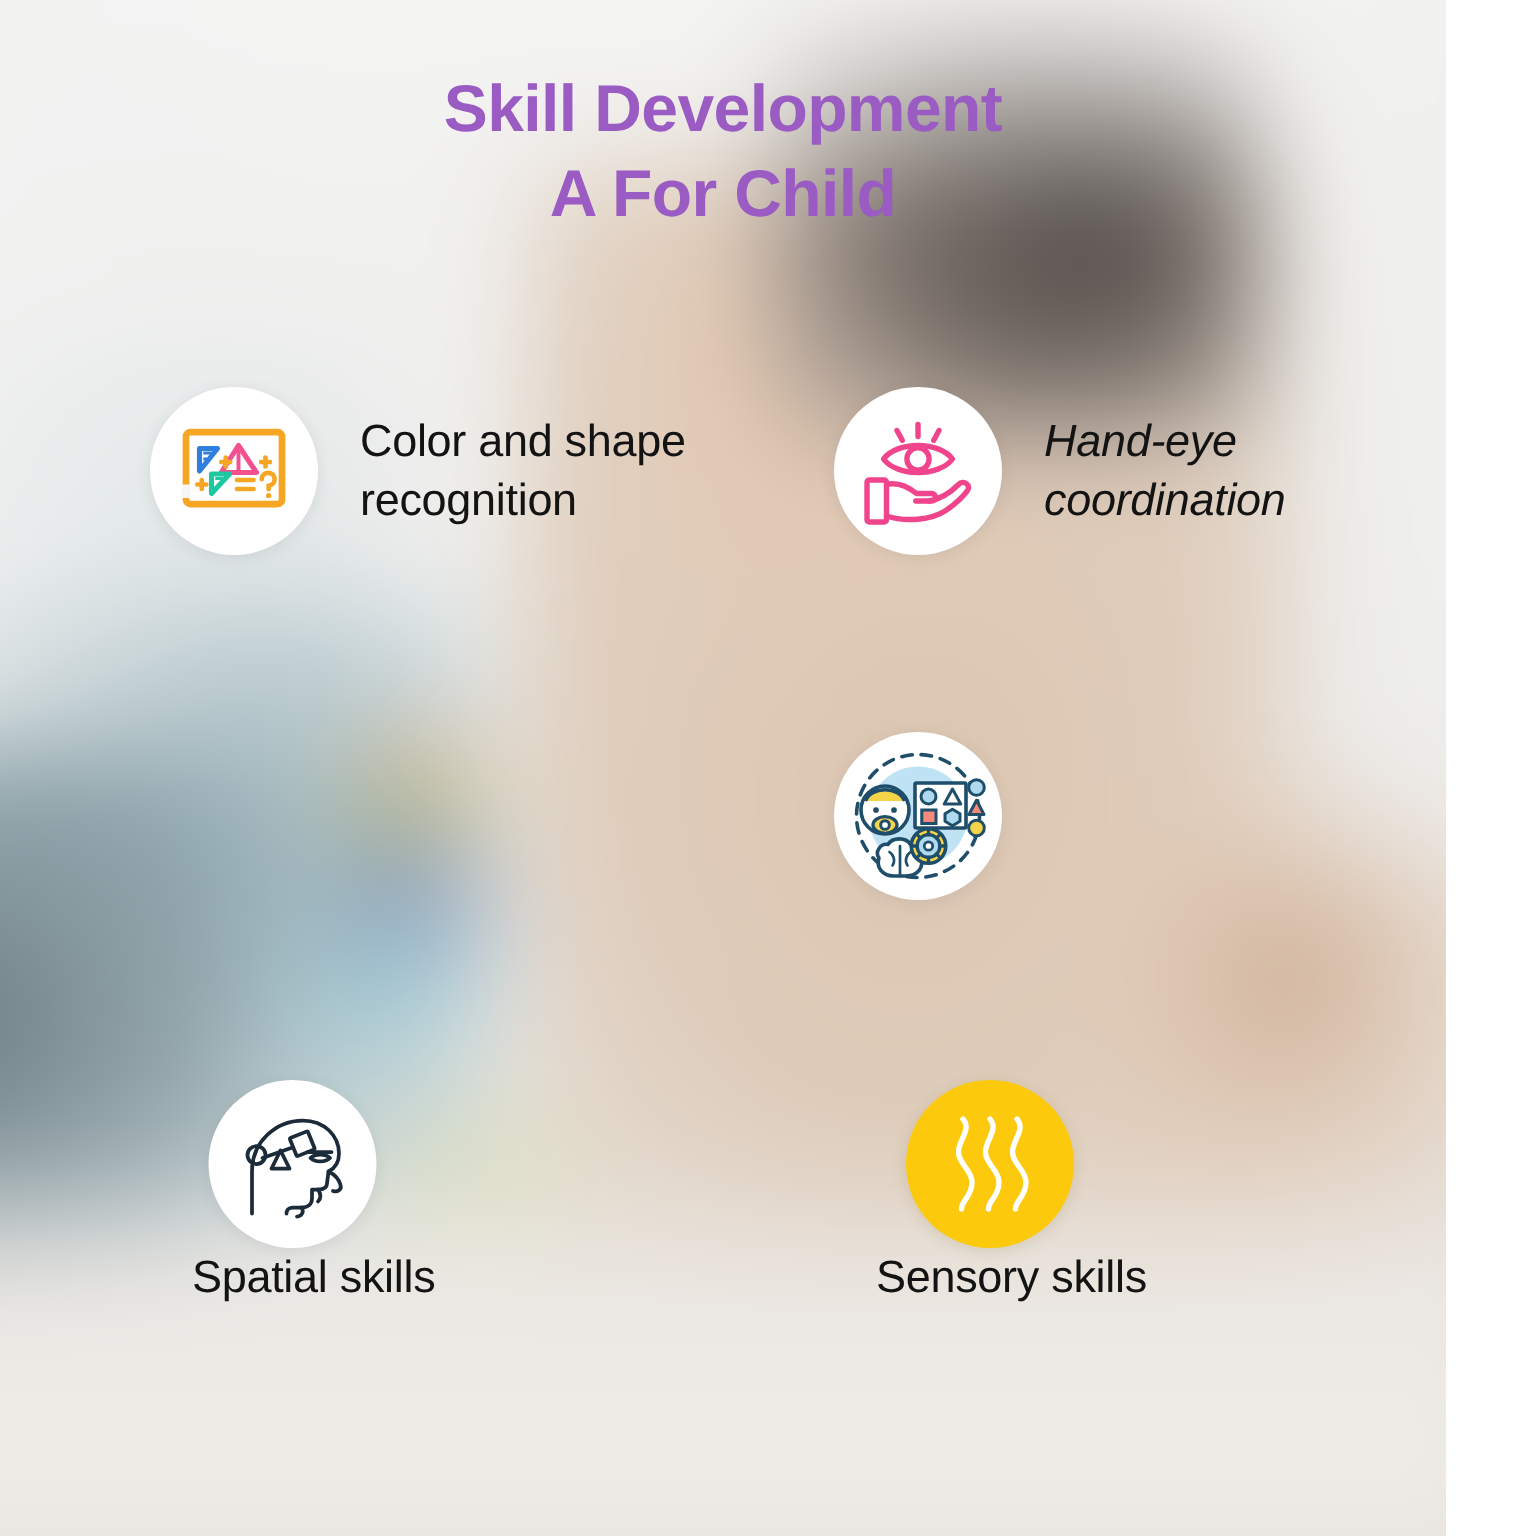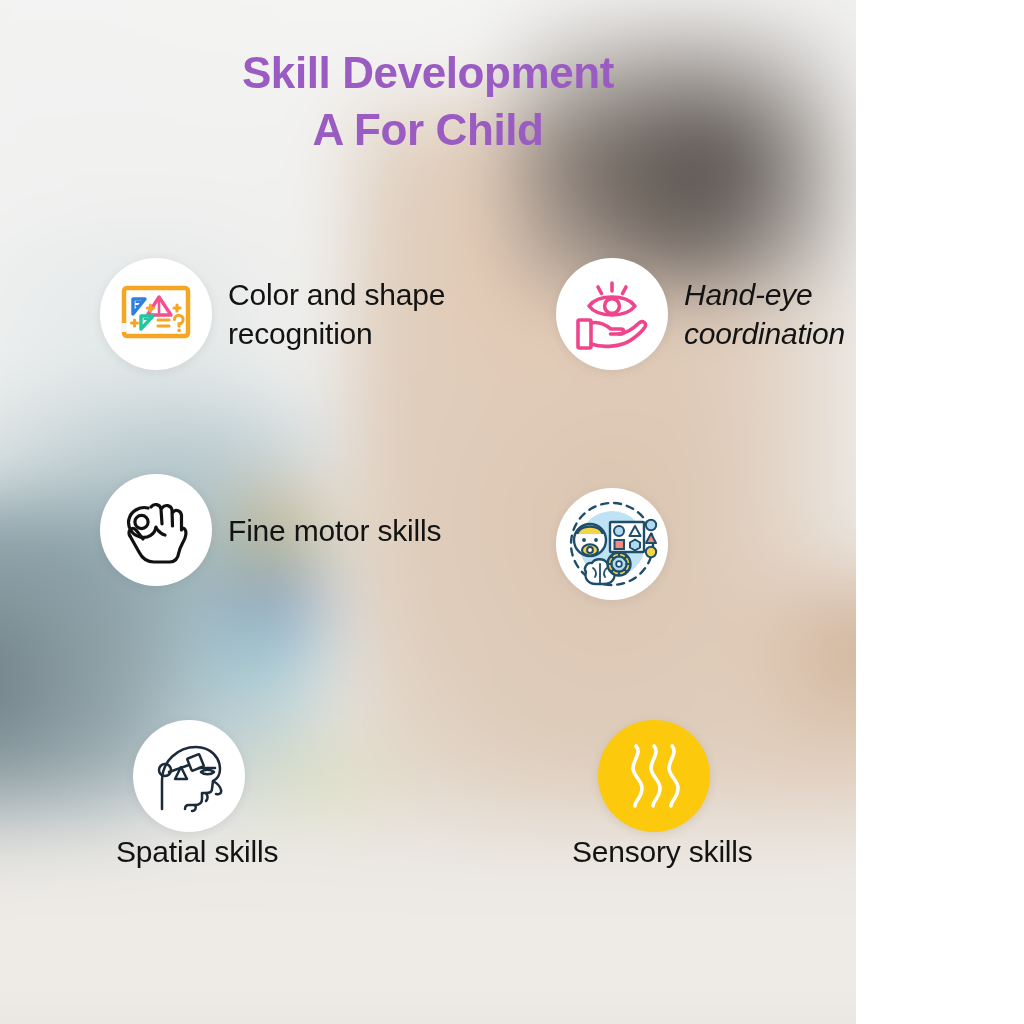--- a/index.html
+++ b/index.html
@@ -6,21 +6,21 @@
   * { margin:0; padding:0; box-sizing:border-box; }
 
   html, body {
     width:1024px; height:1024px;
     font-family:"Liberation Sans", sans-serif;
     overflow:hidden;
   }
 
   #poster {
     position:relative;
-    width:856px; height:1024px;
+    width:964px; height:1024px;
     background:#f2f2f0;
     overflow:hidden;
   }
 
   
   .bg-photo {
     position:absolute; inset:-80px;
     filter:blur(34px) saturate(1.02);
     background-color:#eceae8;
   }
@@ -141,21 +141,21 @@
     width:112px; height:112px; border-radius:50%;
     background:#ffffff;
     flex:0 0 112px;
     display:flex; align-items:center; justify-content:center;
     box-shadow:0 2px 10px rgba(70,70,70,.10);
     position:relative;
   }
   .badge.solid-yellow { background:#fcc90d; box-shadow:0 2px 10px rgba(120,100,20,.16); }
 
   .label {
-    margin-left:16px;
+    margin-left:28px;
     font-size:30px;
     line-height:1.30;
     color:#131313;
     font-weight:normal;
     letter-spacing:-0.2px;
     white-space:pre-line;
     max-width:320px;
   }
 
   
@@ -259,43 +259,20 @@
               <path d="M18 45 C26 43 33 47 38 51 L48 51 C51.5 51 51.5 56 48 56 L37.5 56"></path>
               <path d="M18 66 C30 70 48 69 58 62 C64 58 70 52 72 49 C74.5 45.5 69.5 41.5 66 45 C61 50 54 55 46 56"></path>
             </g>
           </svg>
         </span>
       </div>
       <div class="label">Hand-eye
 coordination</div>
     </div>
 
-    <div class="item pos-r2c1">
-      <div class="badge">
-        <span>
-          <svg width="76" height="76" viewBox="0 0 76 76">
-            <g stroke="#111111" stroke-width="3.2" fill="none" stroke-linecap="round" stroke-linejoin="round">
-
-              <path d="M30 16 C22 14 13 19 11 27 C9 35 14 43 22 45 C30 47 37 42 38 35"></path>
-              <circle cx="23.5" cy="30" r="6.6"></circle>
-
-              <path d="M33 15 C36 11 42 12 43 17 L44 32"></path>
-              <path d="M44 16 C47 12 53 13 54 18 L54.5 34"></path>
-              <path d="M55 20 C58 17 63 18.5 63.5 23.5 L63.5 38"></path>
-
-              <path d="M64 36 C68 36 69 41 67 46 C65 51 62 55 61 60 C60 66 57 70 52 70 L36 70 C29 70 24 66 21 60 L12 44"></path>
-              <path d="M12 44 C9 39 14 34 18 38 L25 47"></path>
-
-              <path d="M38 36 C41 40 43 42 47 43"></path>
-            </g>
-          </svg>
-        </span>
-      </div>
-      <div class="label">Fine motor skills</div>
-    </div>
 
     <div class="item pos-r2c2">
       <div class="badge">
         <span>
           <svg width="92" height="92" viewBox="0 0 92 92">
 
             <circle cx="46" cy="46" r="33" fill="#bfe2f5"></circle>
 
             <circle cx="46" cy="46" r="41" fill="none" stroke="#1f4e6b" stroke-width="2.4" stroke-dasharray="7 6" stroke-linecap="round"></circle>
 

